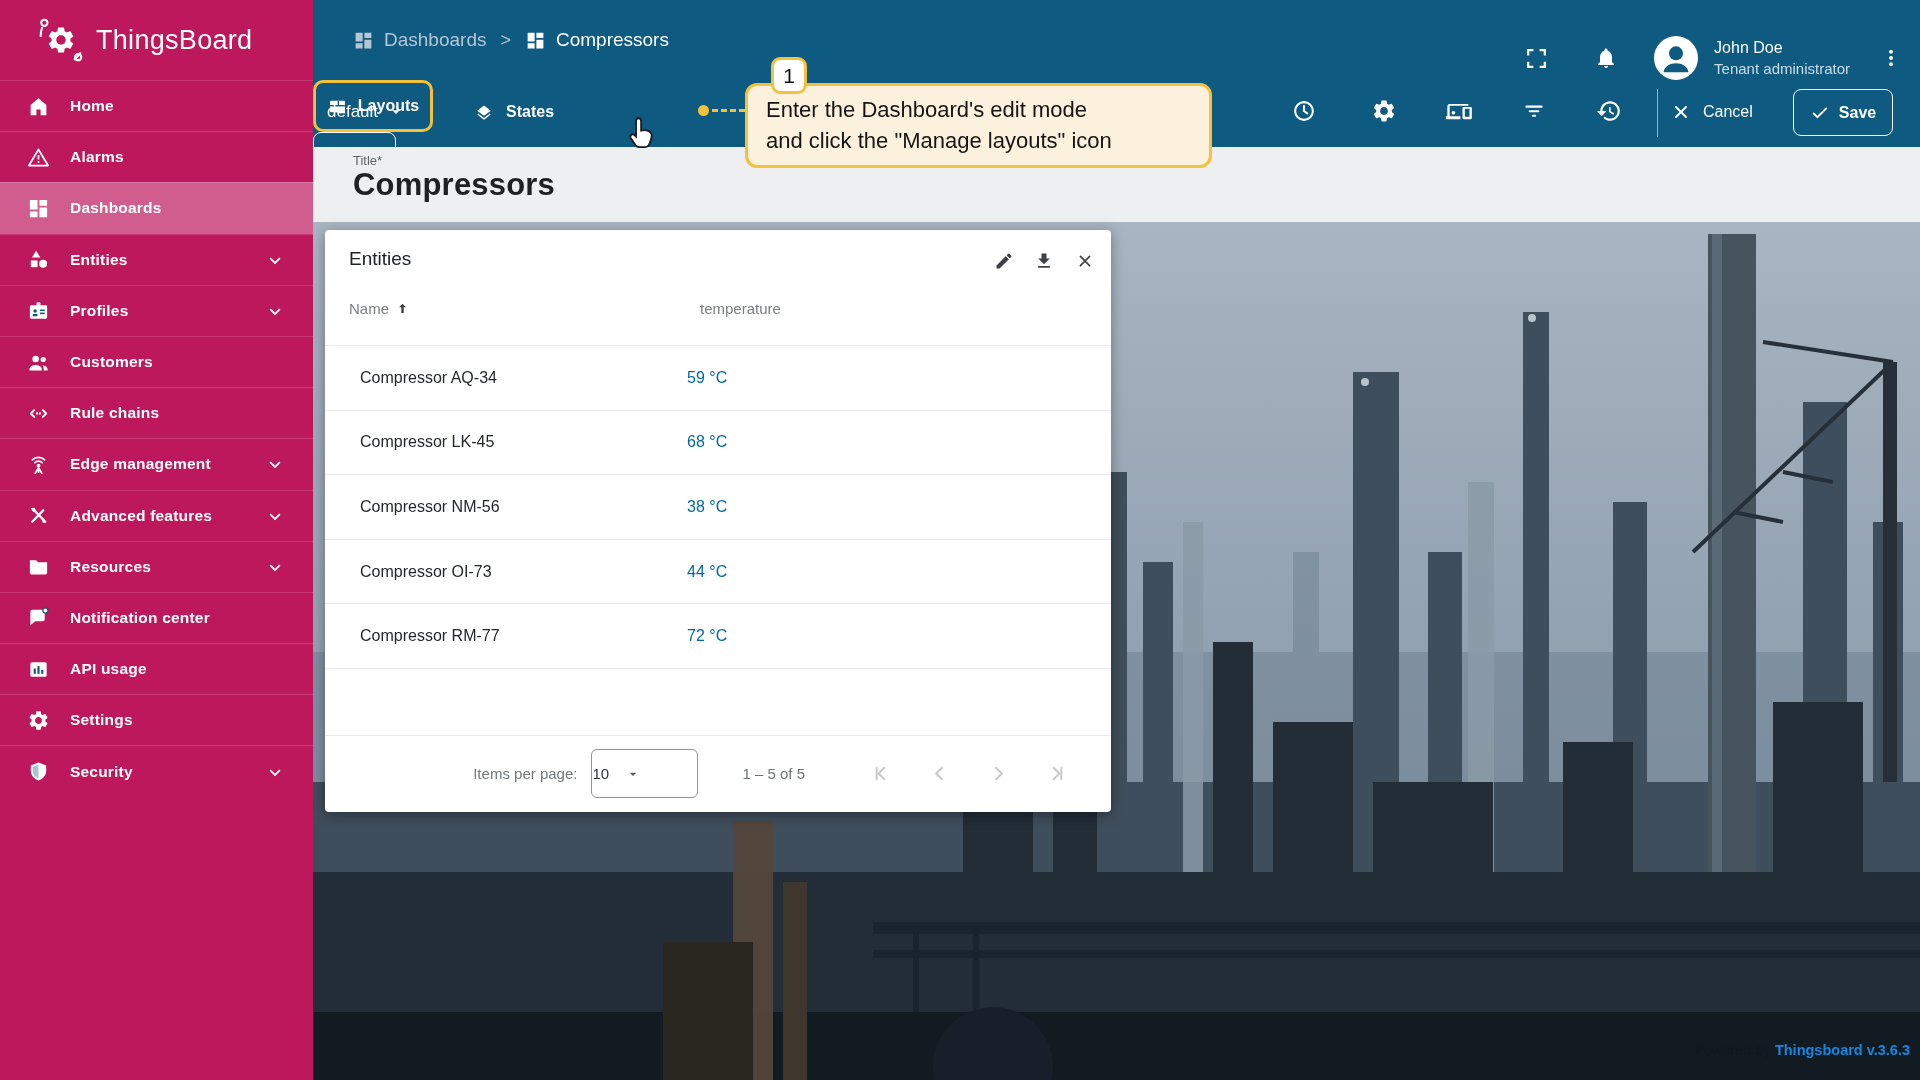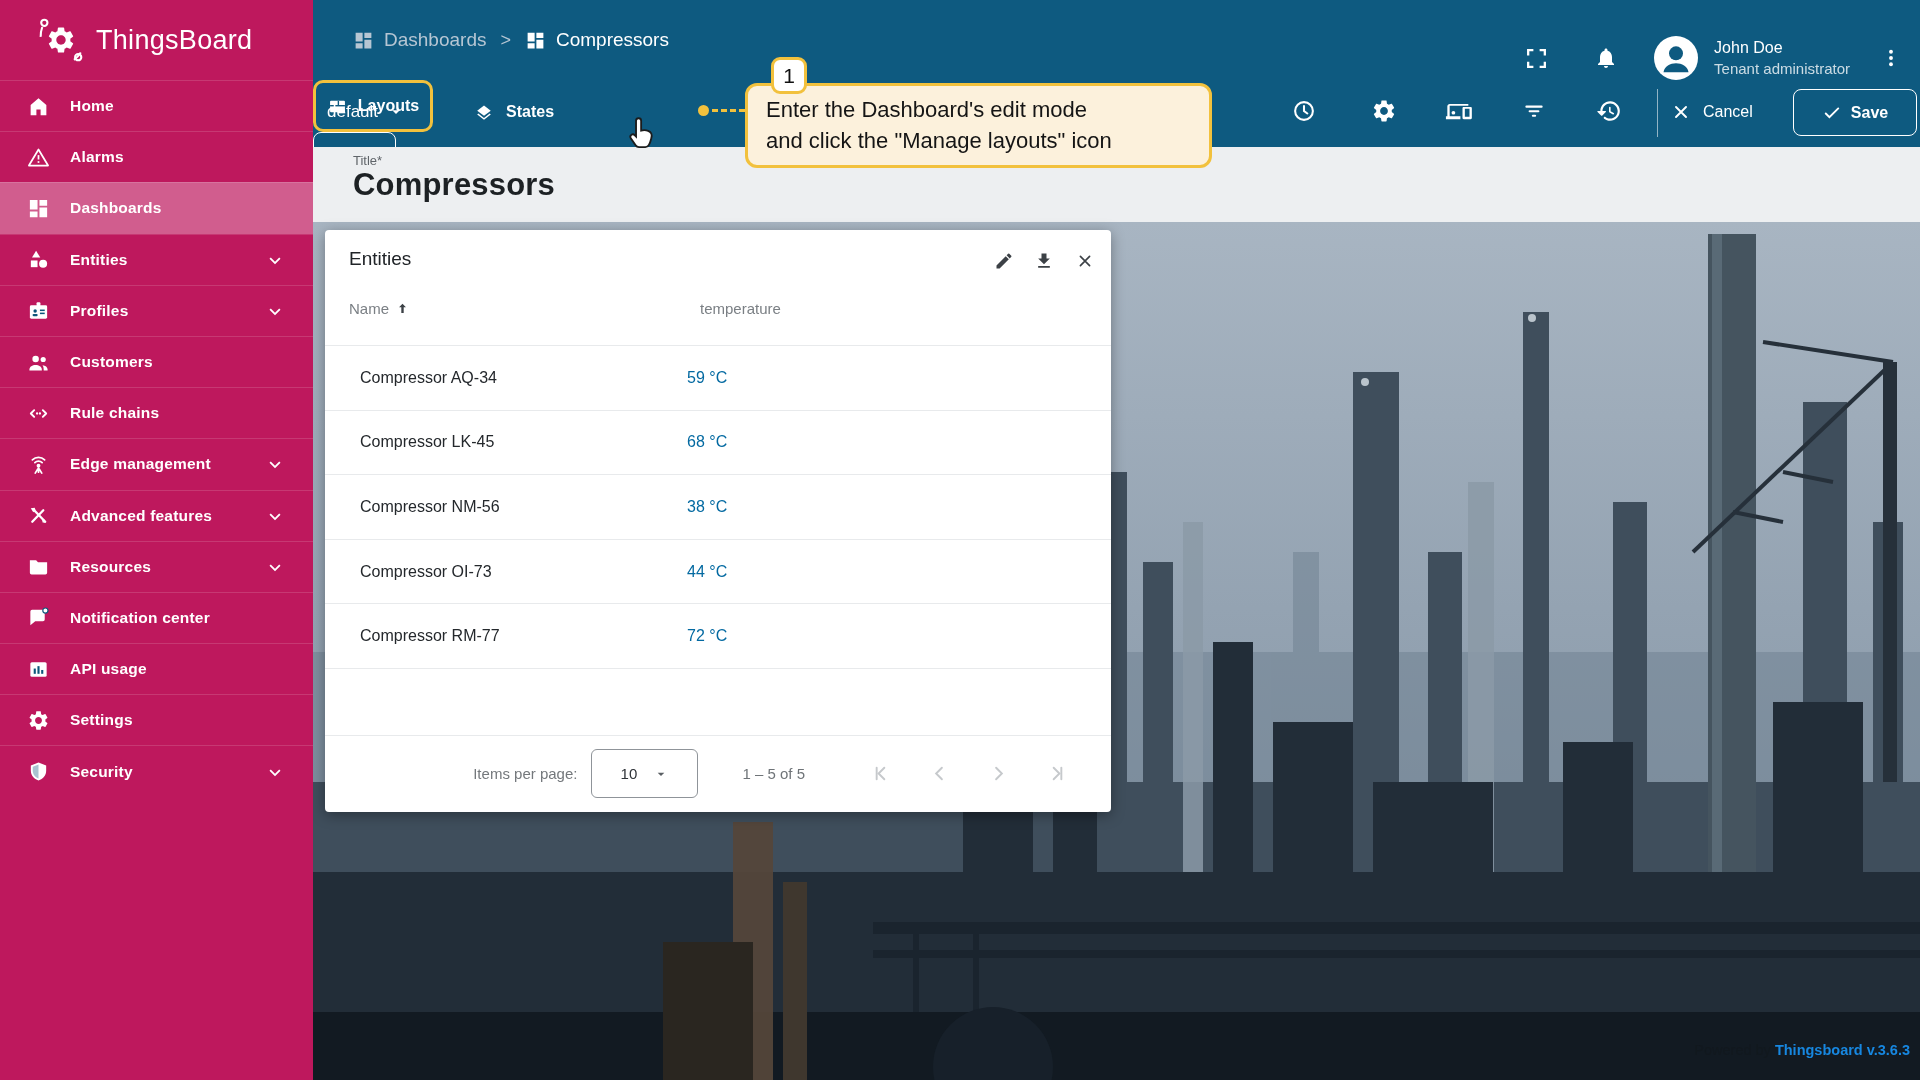--- a/index.html
+++ b/index.html
@@ -36,21 +36,21 @@
   #state-select{left:14px;gap:8px;font-size:17px;}
   #states-btn{left:150px;gap:11px;font-weight:bold;font-size:16px;padding:0 10px;}
   #layouts-btn{left:265px;width:120px;height:52px;top:6px;border:3px solid #f2c13d;border-radius:10px;
                display:flex;align-items:center;justify-content:center;gap:10px;font-weight:bold;font-size:16px;box-sizing:border-box;}
   #add-widget-btn{left:867px;width:83px;height:46px;top:10px;border:1.5px solid #fff;border-radius:8px;
                   display:flex;align-items:center;justify-content:flex-end;padding-right:12px;
                   font-weight:bold;font-size:16px;box-sizing:border-box;z-index:1;}
   .tbtn{position:absolute;top:9px;width:44px;height:44px;display:flex;align-items:center;justify-content:center;border-radius:50%;cursor:pointer;}
   #tb-divider{position:absolute;left:1344px;top:9px;width:1px;height:48px;background:rgba(255,255,255,.55);}
   #cancel-btn{left:1358px;gap:12px;font-weight:normal;font-size:16px;}
-  #save-btn{position:absolute;left:1480px;top:9px;width:124px;height:47px;border:1.5px solid #fff;border-radius:8px;
+  #save-btn{position:absolute;left:1480px;top:9px;width:100px;height:47px;border:1.5px solid #fff;border-radius:8px;
             display:flex;align-items:center;justify-content:center;gap:9px;font-weight:bold;font-size:16px;
             box-sizing:border-box;cursor:pointer;}
 
   
   #anno-connector{position:absolute;left:712px;top:109px;width:33px;border-top:3px dashed #f2c13d;z-index:20;}
   #anno-dot{position:absolute;left:698px;top:105px;width:11px;height:11px;border-radius:50%;background:#f2c13d;z-index:20;}
   #anno-callout{position:absolute;left:745px;top:83px;width:467px;height:85px;background:#fcf1dc;
                 border:3px solid #f2c13d;border-radius:12px;box-sizing:border-box;z-index:21;
                 padding:8px 18px;color:#151515;font-size:22px;line-height:31px;}
   #anno-badge{position:absolute;left:771px;top:57px;width:36px;height:37px;background:#fff;border:3px solid #f2c13d;
@@ -78,21 +78,21 @@
             font-size:15px;color:#7a7f84;cursor:pointer;}
   #rows{position:absolute;left:0;top:115px;width:786px;border-top:1px solid #e8eaec;}
   .t-row{height:64.6px;display:flex;align-items:center;border-bottom:1px solid #e8eaec;cursor:pointer;box-sizing:border-box;padding-left:11px;}
   .t-name{width:351px;padding-left:24px;font-size:16px;color:#24282c;box-sizing:border-box;}
   .t-val{font-size:16px;color:#0369a1;}
   #pag-divider{position:absolute;left:0;top:505px;width:786px;height:1px;background:#e8eaec;}
   #paginator{position:absolute;left:0;top:506px;width:786px;height:75px;display:flex;align-items:center;
              justify-content:flex-end;padding-right:24px;box-sizing:border-box;}
   #ipp-label{font-size:15px;color:#74787c;margin-right:14px;}
   #page-size{width:107px;height:49px;border:1px solid #8f9499;border-radius:6px;display:flex;align-items:center;
-             justify-content:center;gap:16px;font-size:15px;color:#2f3338;cursor:pointer;margin-right:44px;box-sizing:border-box;}
+             justify-content:flex-start;gap:16px;font-size:15px;color:#2f3338;cursor:pointer;margin-right:44px;box-sizing:border-box;}
   #page-range{font-size:15px;color:#6f7478;margin-right:46px;}
   .pg-btn{width:59px;height:44px;display:flex;align-items:center;justify-content:center;cursor:default;}
 
   
   #version{position:absolute;right:10px;top:1042px;font-size:14.5px;z-index:4;white-space:nowrap;}
   #version .pre{color:rgba(18,24,30,.9);}
   #version a{color:#1787e0;font-weight:bold;text-decoration:none;cursor:pointer;}
 </style>
 </head>
 <body>

